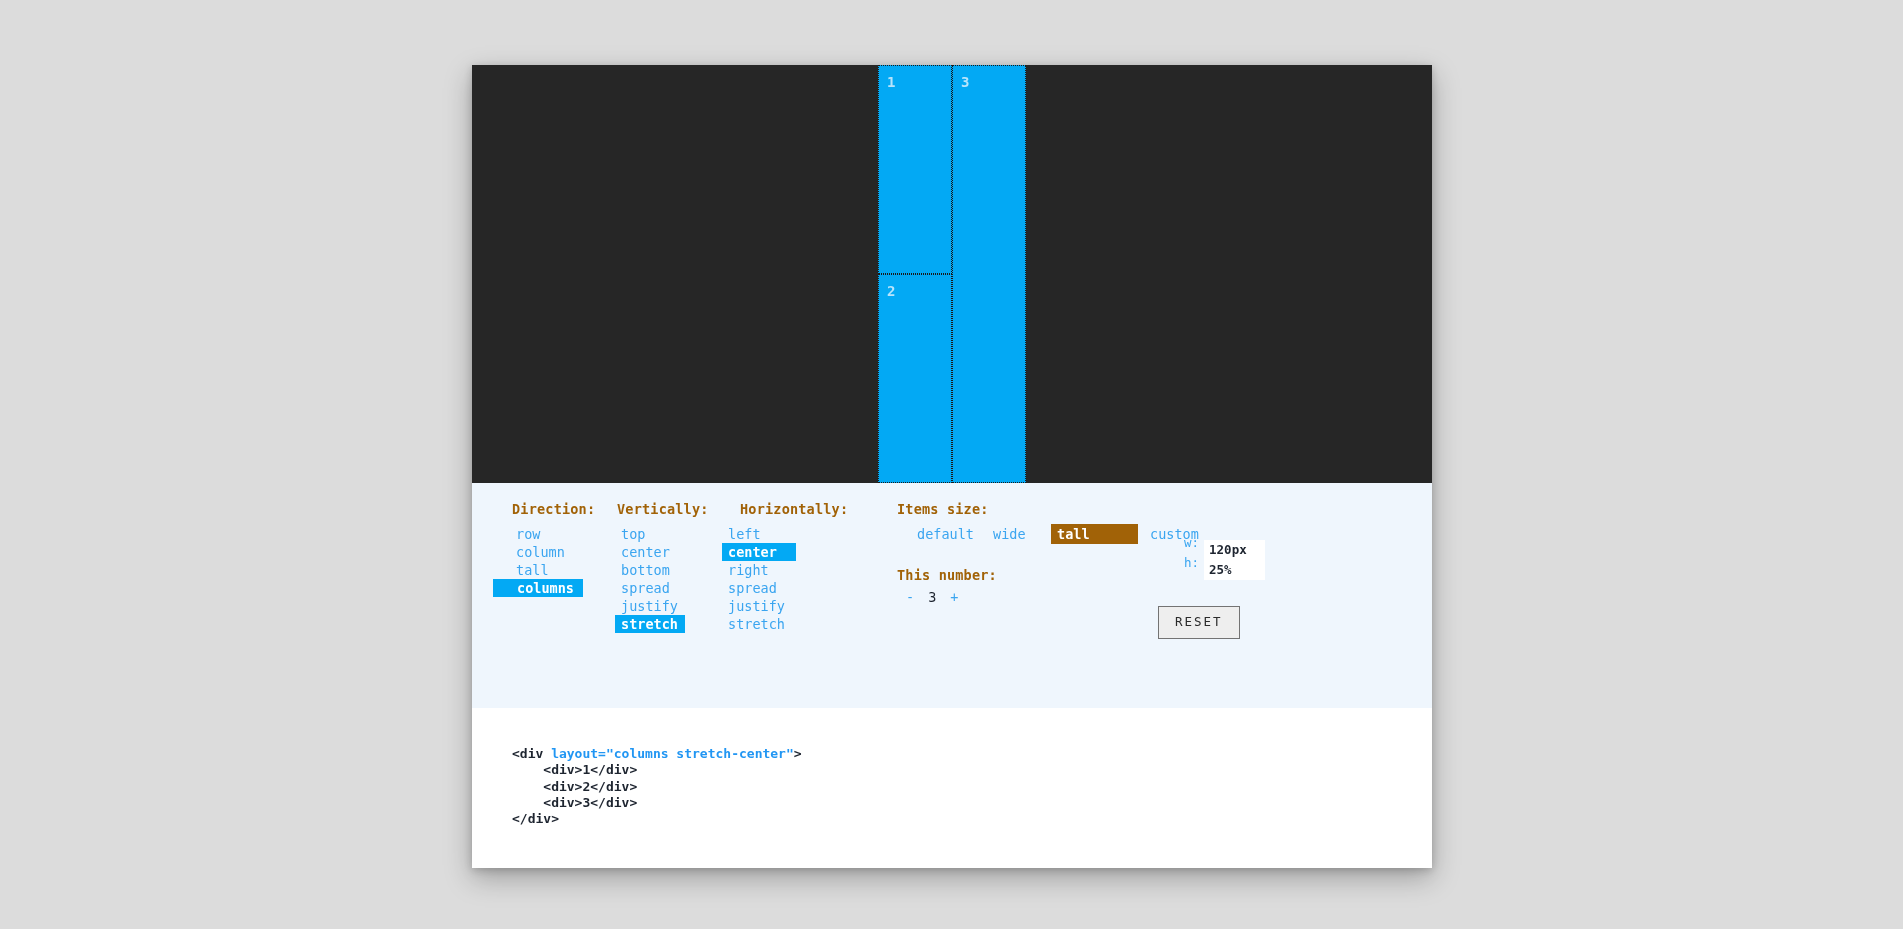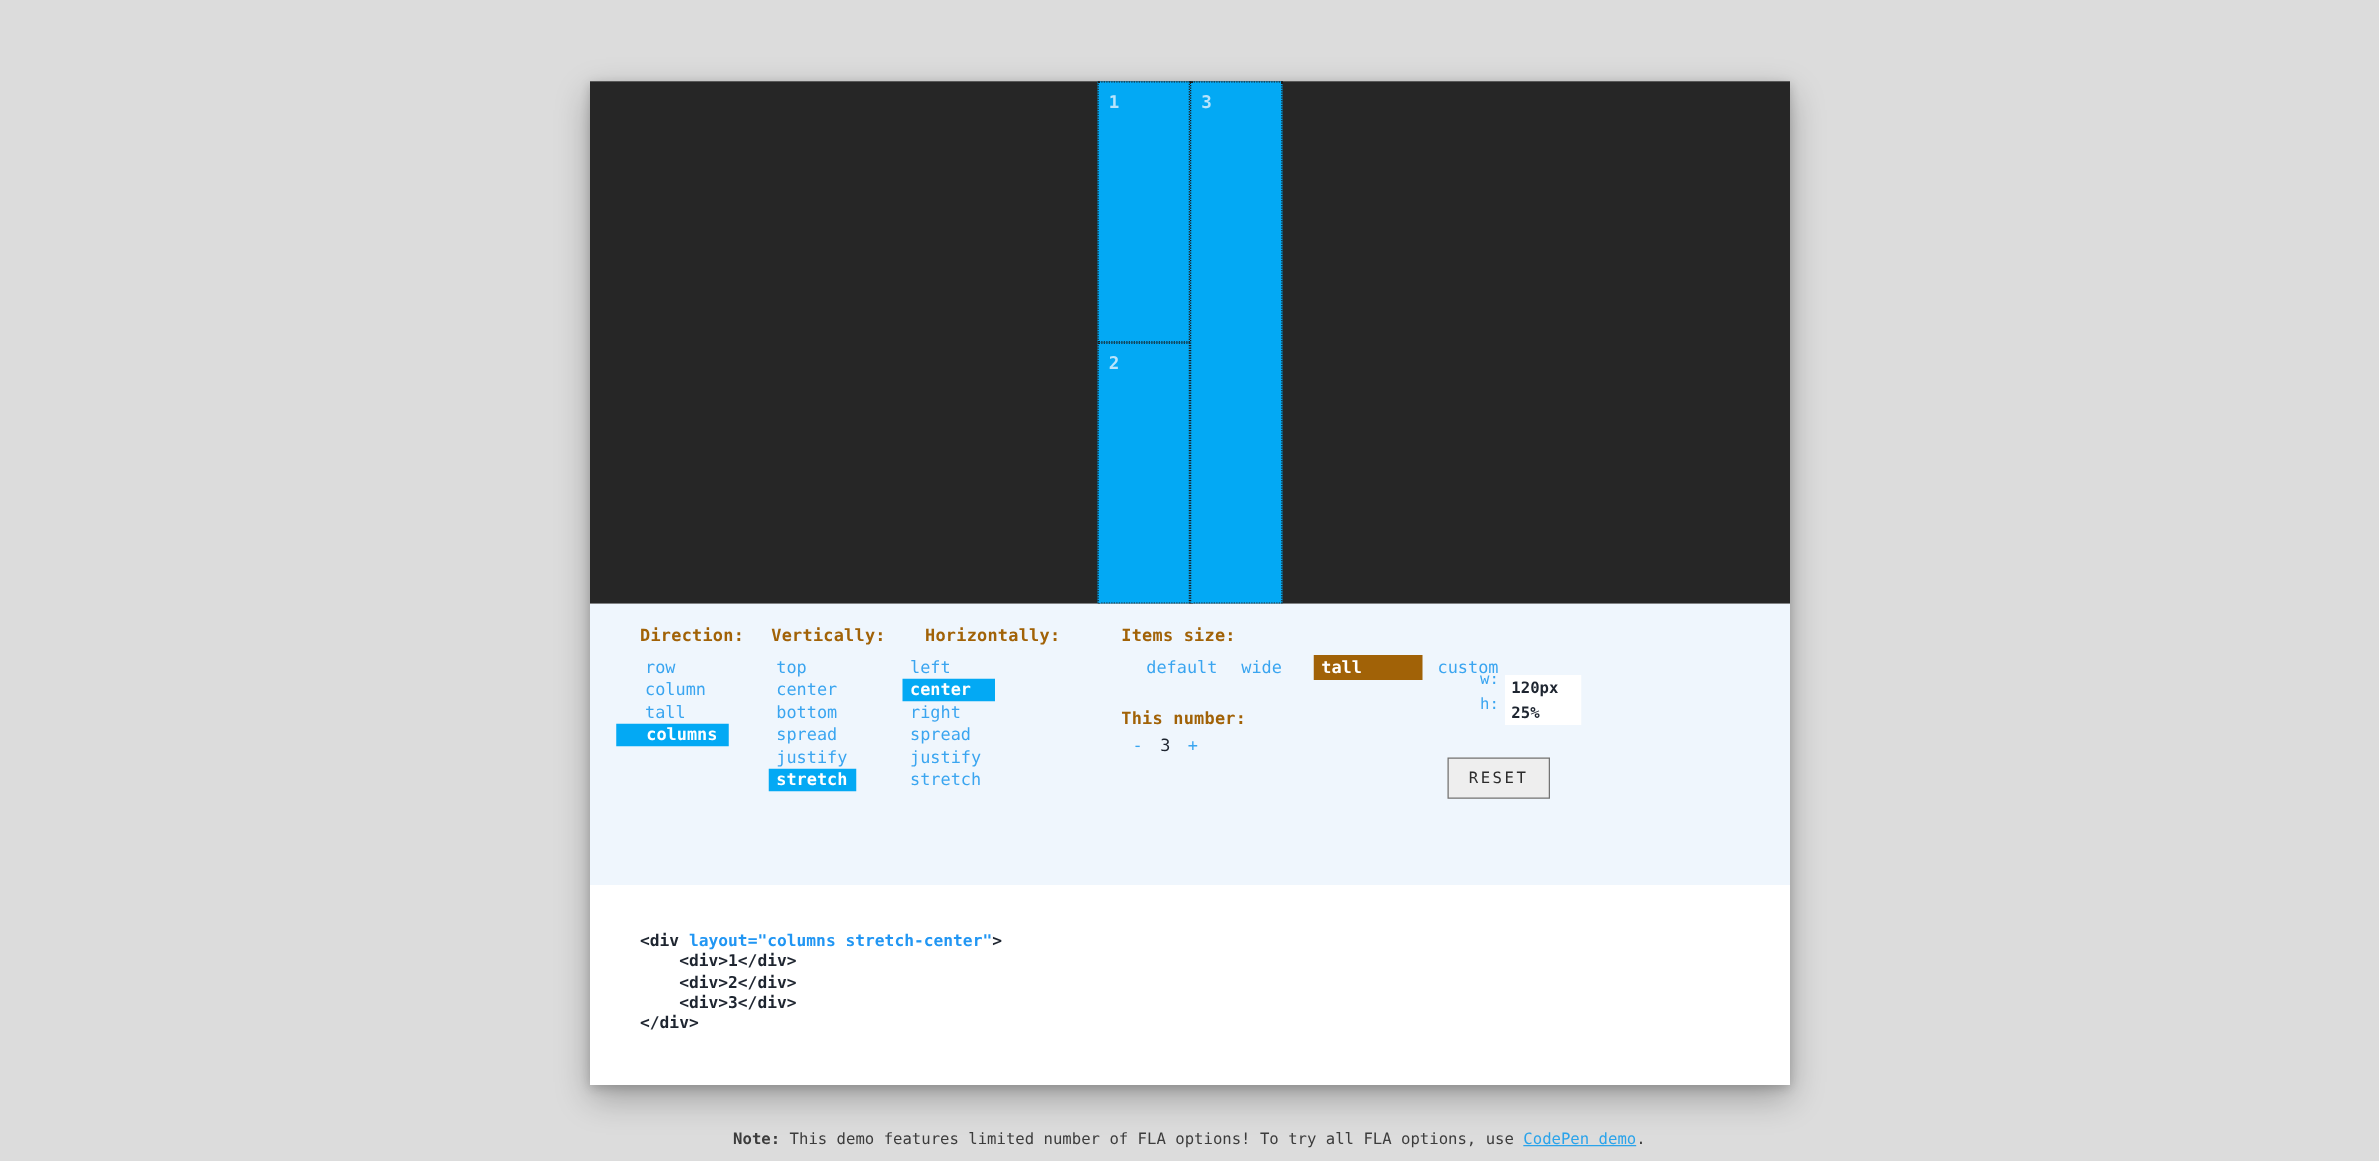--- a/index.html
+++ b/index.html
@@ -263,17 +263,14 @@
     </div>
 
     <div class="code"><span><span>&lt;div </span><span class="attr">layout="columns stretch-center"</span><span>&gt;</span></span>
 <span>    &lt;div&gt;1&lt;/div&gt;</span>
 <span>    &lt;div&gt;2&lt;/div&gt;</span>
 <span>    &lt;div&gt;3&lt;/div&gt;</span>
 <span>&lt;/div&gt;</span></div>
 
   </div>
 
-  <div class="footer">
-    <span class="nb">Note:</span><span> This demo features limited number of FLA options! To try all FLA options, use </span><a href="#">CodePen demo</a><span>.</span>
-  </div>
 
 </div>
 
 </body></html>

